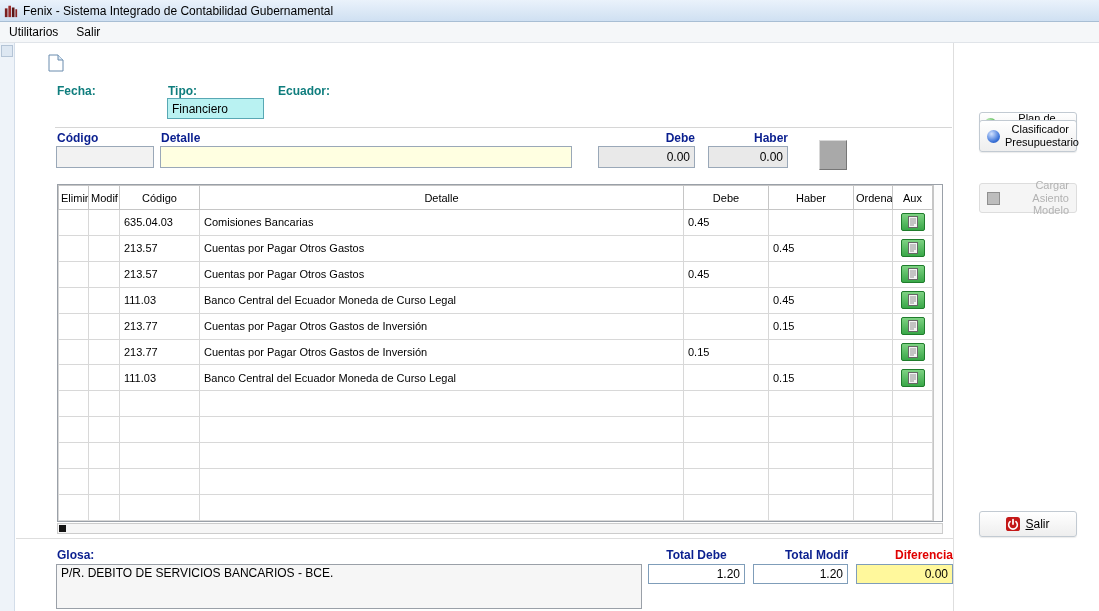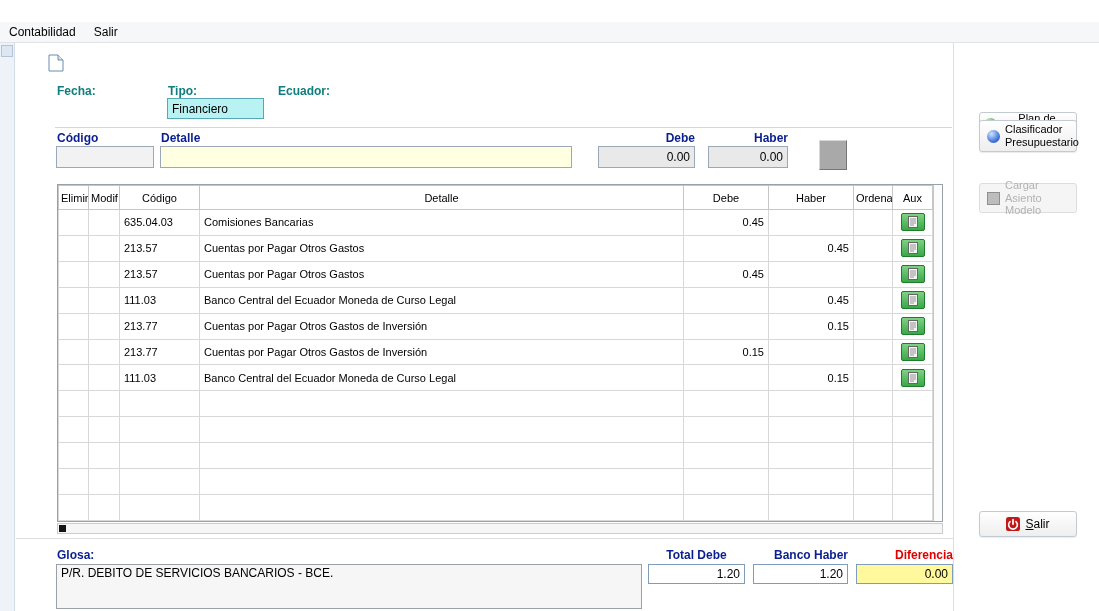--- a/index.html
+++ b/index.html
@@ -51,36 +51,36 @@
   #ent-detalle { top:146px; left:160px; width:412px; background:#ffffe1; }
   #ent-debe { top:146px; left:598px; width:97px; background:#e9e9e9; text-align:right; }
   #ent-haber { top:146px; left:708px; width:80px; background:#e9e9e9; text-align:right; }
   .gray-btn { position:absolute; top:140px; left:819px; width:28px; height:30px; background:#a9a9a9;
     border:1px solid #767676; border-top-color:#d8d8d8; border-left-color:#d8d8d8; cursor:pointer; }
   
   .table-wrap { position:absolute; top:184px; left:57px; width:886px; height:338px; border:1px solid #9aa0a8; background:#fff; display:flex; }
   table.grid { border-collapse:collapse; table-layout:fixed; width:874px; font-size:11px; }
   table.grid th { height:24px; border:1px solid #c6c6c6; font-weight:normal; background:#ffffff; padding:4px 2px; overflow:hidden; }
   table.grid td { height:23px; border:1px solid #d8d8d8; padding:0 4px; overflow:hidden; white-space:nowrap; background:#fff; }
-  td.c-debe, td.c-haber { text-align:right; }
+  td.c-debe, td.c-haber { }
   td.c-aux { text-align:center; padding:0; }
   .aux-btn { width:24px; height:18px; border:1px solid #1f7c2c; border-radius:2px;
     background:linear-gradient(180deg,#7ed283 0%,#39a748 100%); display:inline-flex; align-items:center; justify-content:center; padding:0; cursor:pointer; vertical-align:middle; }
   .vscroll { width:11px; border-left:1px solid #c6c6c6; background:#fcfcfc; }
   .hscroll { position:absolute; top:523px; left:57px; width:886px; height:11px; background:#f6f6f6; border:1px solid #cccccc; }
   .hthumb { position:absolute; top:1px; left:1px; width:7px; height:7px; background:#141414; }
   
   .side-btn { position:absolute; left:979px; width:98px; background:linear-gradient(180deg,#ffffff,#eeeeee);
     border:1px solid #c2cad2; border-radius:3px; display:flex; align-items:center; justify-content:center;
     gap:5px; font-family:inherit; font-size:11px; color:#000; cursor:pointer; box-shadow:0 1px 1px rgba(0,0,0,.08); padding:0 4px; }
   #btn-plan { top:92px; height:24px;margin-top:20px; }
   #btn-clasificador { top:120px; height:32px; }
   #btn-cargar { top:183px; height:30px; background:#f5f5f5; color:#b2b2b2; border-color:#dddddd; box-shadow:none; cursor:default; }
   #btn-salir { top:511px; height:26px; font-size:12px; }
-  .btn-label-wrap { width:64px; text-align:left; line-height:1.15; }
+  .btn-label-wrap { width:64px; text-align:right; line-height:1.15; }
   .orb { width:13px; height:13px; border-radius:50%; flex:none; }
   .orb.green { background:radial-gradient(circle at 35% 30%, #d6f6cc, #3fae3f 65%, #1f7e1f); }
   .orb.blue  { background:radial-gradient(circle at 35% 30%, #d2e2ff, #3a72d8 65%, #1c4ba8); }
   .gray-square-icon { width:13px; height:13px; background:#bdbdbd; border:1px solid #8f8f8f; flex:none; }
   .power-icon { flex:none; display:inline-flex; }
   .salir-label::first-letter { text-decoration:underline; }
   
   .divider-v { position:absolute; left:953px; top:43px; width:1px; bottom:0; background:#dedede; }
   .divider-h { position:absolute; left:16px; top:538px; width:937px; height:1px; background:#dedede; }
   
@@ -93,23 +93,34 @@
   #inp-total-haber { top:564px; left:753px; width:95px; }
   #inp-diferencia { top:564px; left:856px; width:97px; background:#fff89c; }
   .glosa-box { position:absolute; top:564px; left:56px; width:586px; height:45px; border:1px solid #9aa0a8;
     background:#f6f6f6; font-family:inherit; font-size:12px; padding:1px 4px; resize:none; overflow:hidden; }
 </style>
 </head>
 <body>
 
 <div class="screen">
 
+  <div class="titlebar">
+    <span style="display:inline-flex;">
+      <svg width="14" height="14" viewBox="0 0 16 16">
+        <rect x="1" y="5" width="3" height="10" fill="#7a1f1f"></rect>
+        <rect x="5" y="2" width="3" height="13" fill="#9c2a2a"></rect>
+        <rect x="9" y="4" width="3" height="11" fill="#5a1515"></rect>
+        <rect x="13" y="6" width="2" height="9" fill="#8a2323"></rect>
+      </svg>
+    </span>
+    <span class="title-text">Fenix - Sistema Integrado de Contabilidad Gubernamental</span>
+  </div>
 
   <div class="menubar">
-    <span class="menu-item">Contabilidad</span>
+    <span class="menu-item">Utilitarios</span>
     <span class="menu-item">Salir</span>
   </div>
 
   <div class="leftstrip">
     <div class="leftstrip-box"></div>
   </div>
 
   <button class="toolbar-btn">
     <span style="display:inline-flex;">
       <svg width="16" height="18" viewBox="0 0 16 18">
@@ -361,21 +372,21 @@
       </svg>
     </span>
     <span class="salir-label">Salir</span>
   </button>
 
   <div class="divider-v"></div>
   <div class="divider-h"></div>
 
   <span class="navy-label" id="lbl-glosa">Glosa:</span>
   <span class="navy-label" id="lbl-total-debe">Total Debe</span>
-  <span class="navy-label" id="lbl-total-haber">Banco Haber</span>
+  <span class="navy-label" id="lbl-total-haber">Total Modif</span>
   <span class="red-label" id="lbl-diferencia">Diferencia</span>
 
   <textarea class="glosa-box" style="">P/R. DEBITO DE SERVICIOS BANCARIOS - BCE.</textarea>
   <input class="total-input" id="inp-total-debe" readonly="" value="1.20" style="">
   <input class="total-input" id="inp-total-haber" readonly="" value="1.20" style="">
   <input class="total-input" id="inp-diferencia" readonly="" value="0.00" style="">
 
 </div>
 
 </body></html>

